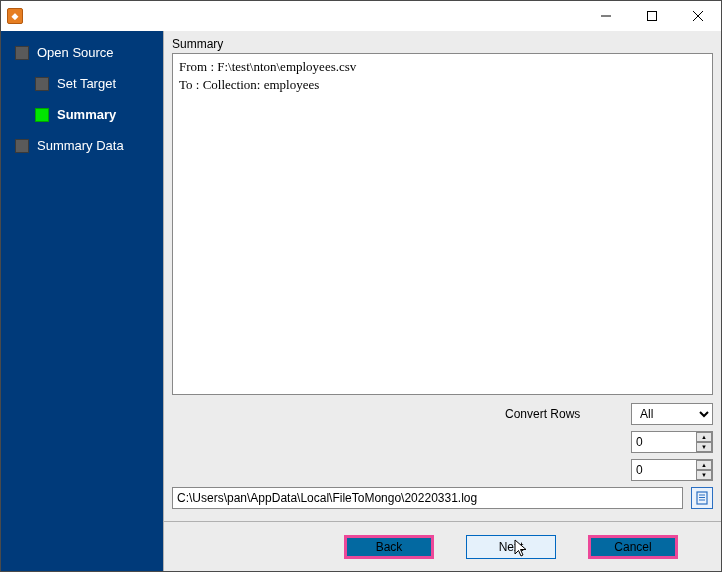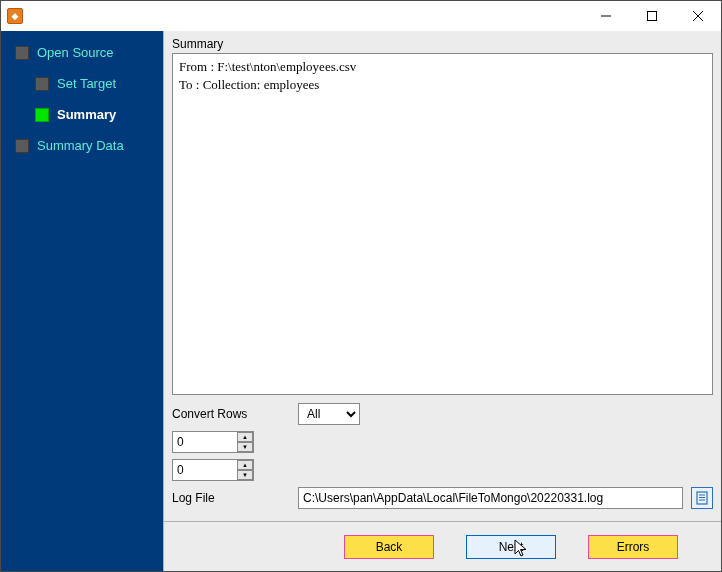--- a/index.html
+++ b/index.html
@@ -63,21 +63,21 @@
     color: #fff;
     padding-top: 10px;
     flex-shrink: 0;
   }
   .step {
     display: flex;
     align-items: center;
     gap: 8px;
     padding: 4px 0 12px 14px;
     font-size: 13px;
-    color: #5eead4;
+    color: #ffffff;
   }
   .step .sq {
     width: 14px;
     height: 14px;
     background: #5a5a5a;
     border: 1px solid #3a3a3a;
     flex-shrink: 0;
   }
   .step.sub { padding-left: 34px; }
   .step.active { font-weight: bold; color: #fff; }
@@ -109,36 +109,37 @@
     font-family: Liberation Serif, serif;
   }
   .form-grid {
     padding: 0 8px 6px 8px;
   }
   .form-row {
     display: flex;
     align-items: center;
     margin-bottom: 6px;
     gap: 8px;
+    justify-content: flex-end;
   }
   .form-row label {
     width: 118px;
     font-size: 12px;
     flex-shrink: 0;
   }
   .form-row select,
   .form-row input[type="text"] {
     height: 22px;
     border: 1px solid #888;
     background: #fff;
     font-family: inherit;
     font-size: 12px;
     padding: 1px 4px;
   }
-  .form-row select { width: 62px; }
+  .form-row select { width: 82px; }
   .number-wrap {
     position: relative;
     width: 82px;
     height: 22px;
   }
   .number-wrap input {
     width: 100%;
     height: 100%;
     border: 1px solid #888;
     padding: 1px 18px 1px 4px;
@@ -183,22 +184,22 @@
     background: #ececec;
     display: flex;
     align-items: center;
     gap: 32px;
     padding-left: 180px;
     position: relative;
   }
   .footer button {
     width: 90px;
     height: 24px;
-    border: 1px solid #ec4899;
-    background: #fde047;
+    border: 3px solid #ec4899;
+    background: #0369a1;
     font-family: inherit;
     font-size: 12px;
   }
   .footer button.primary {
     border: 1px solid #0067c0;
     background: #e5f1fb;
   }
   .cursor {
     position: absolute;
     left: 350px;
@@ -284,38 +285,37 @@
           <div class="number-wrap">
             <input type="text" value="0" style="">
             <div class="spin">
               <div>▲</div>
               <div>▼</div>
             </div>
           </div>
         </div>
 
         <div class="form-row">
-          <label>Log File</label>
           <input type="text" class="logfile-input" value="C:\Users\pan\AppData\Local\FileToMongo\20220331.log" style="">
           <div class="icon-btn">
             <svg width="14" height="14" viewBox="0 0 14 14">
               <rect x="2" y="1" width="10" height="12" fill="none" stroke="#2a6fc2" stroke-width="1.2"></rect>
               <line x1="4" y1="4" x2="10" y2="4" stroke="#2a6fc2" stroke-width="1"></line>
               <line x1="4" y1="6.5" x2="10" y2="6.5" stroke="#2a6fc2" stroke-width="1"></line>
               <line x1="4" y1="9" x2="10" y2="9" stroke="#2a6fc2" stroke-width="1"></line>
             </svg>
           </div>
         </div>
 
       </div>
 
       <div class="footer">
         <button>Back</button>
         <button class="primary">Next</button>
-        <button>Errors</button>
+        <button>Cancel</button>
         <svg class="cursor" width="16" height="20" viewBox="0 0 16 20">
           <path d="M1 1 L1 15 L4.5 11.5 L7 17 L9 16 L6.5 10.5 L12 10.5 Z" fill="#fff" stroke="#000" stroke-width="1"></path>
         </svg>
       </div>
 
     </div>
 
   </div>
 
 </div>

